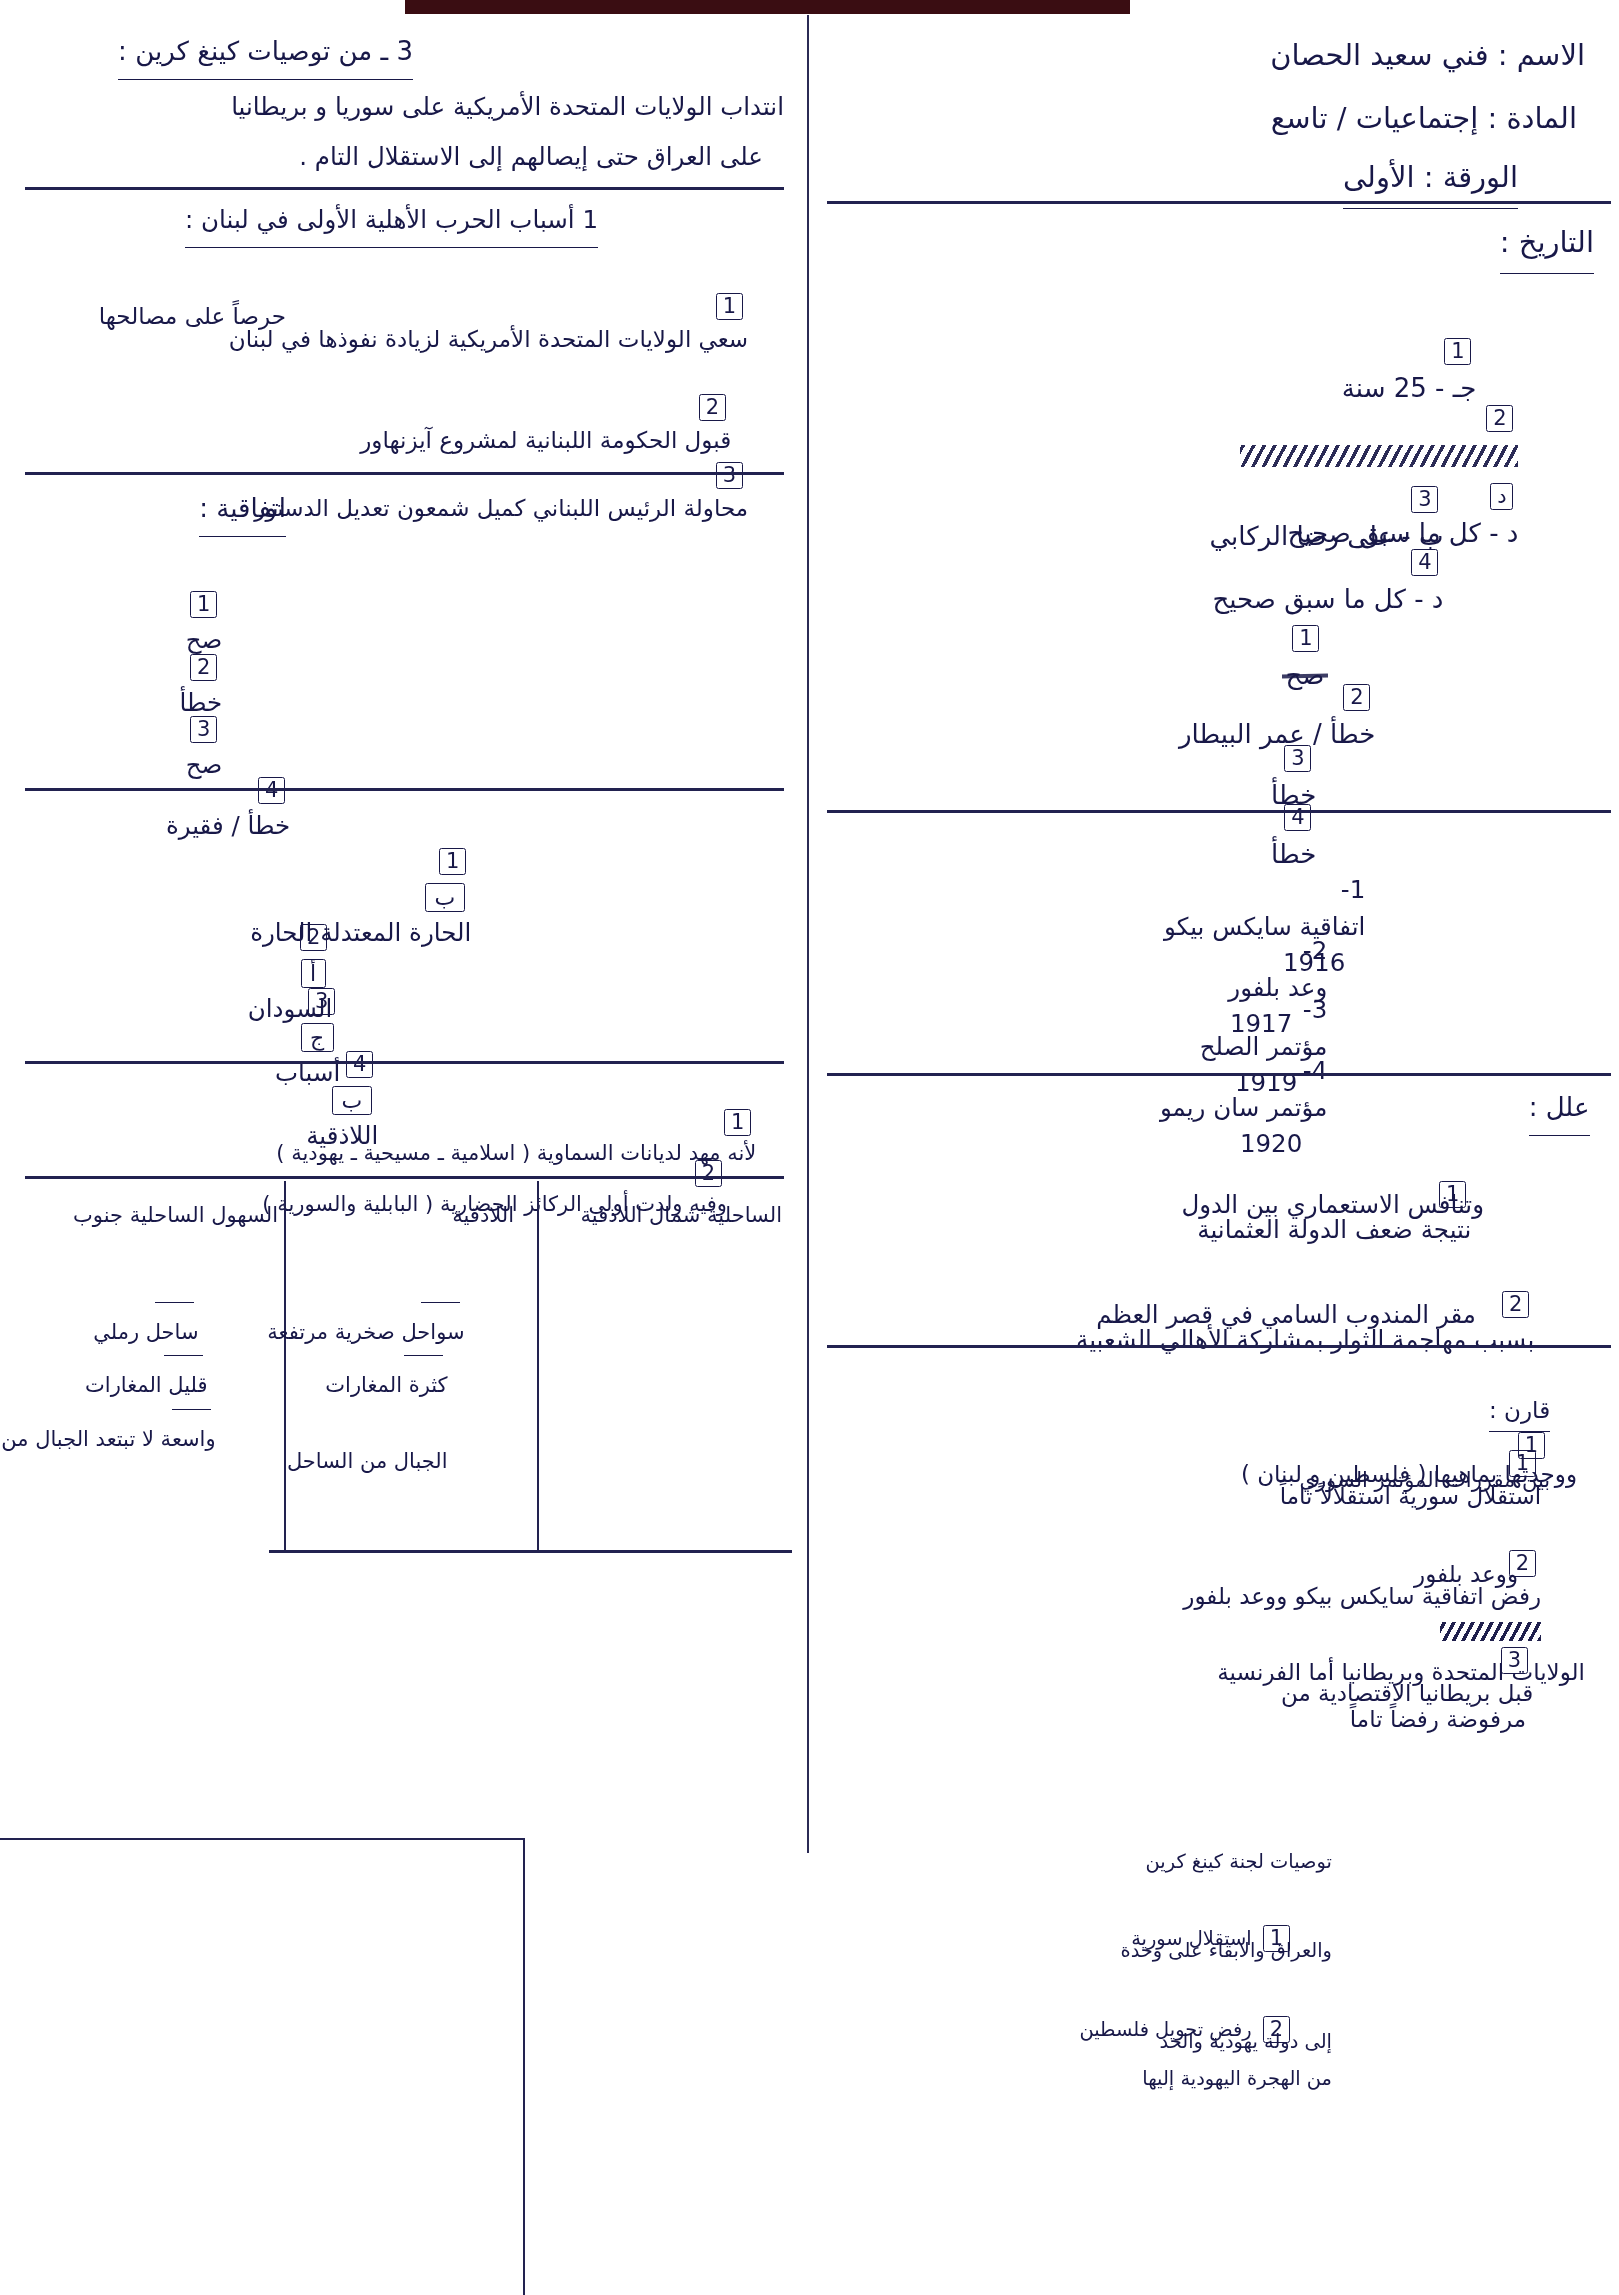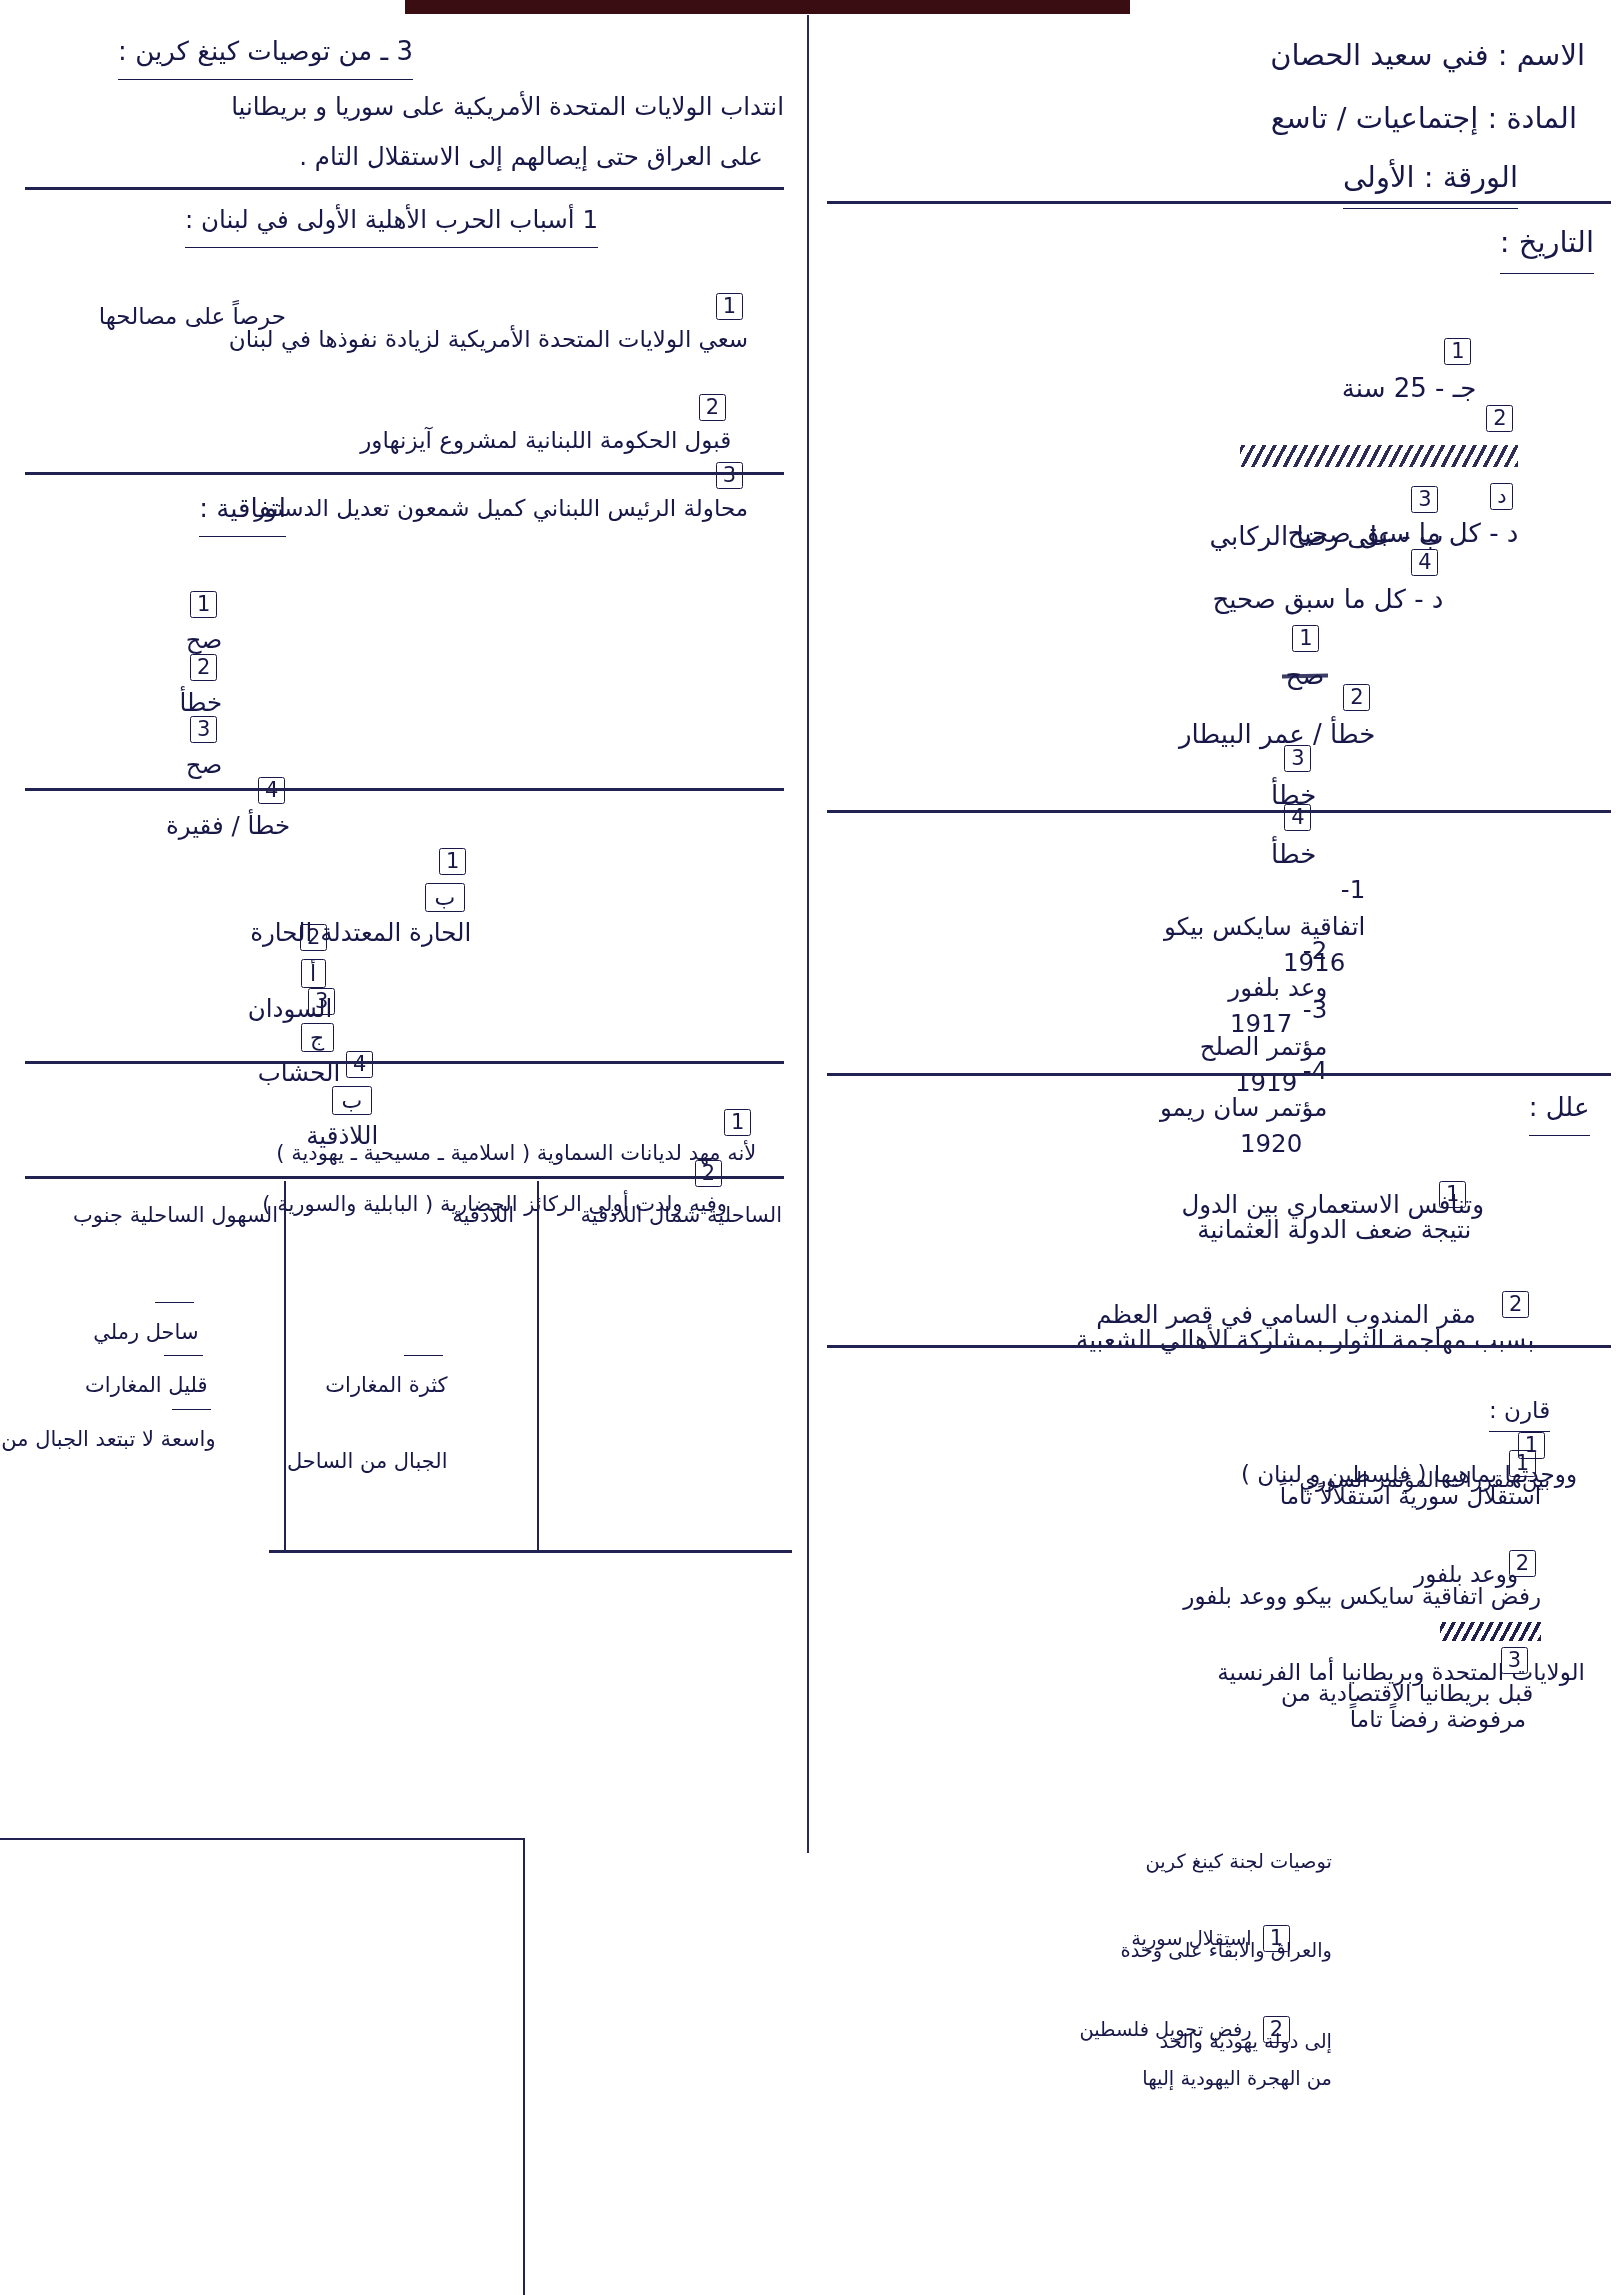--- a/index.html
+++ b/index.html
@@ -258,21 +258,21 @@
       <span>الحارة المعتدلة الحارة</span>
     </div>
     <div class="ln hand s29" style="top:881px;right:430px;">
       <span class="bx">2</span>
       <span class="bx2">أ</span>
       <span>السودان</span>
     </div>
     <div class="ln hand s29" style="top:945px;right:422px;">
       <span class="bx">3</span>
       <span class="bx2">ج</span>
-      <span>الحشاب</span>
+      <span>أسباب</span>
     </div>
     <div class="ln hand s29" style="top:1008px;right:384px;">
       <span class="bx">4</span>
       <span class="bx2">ب</span>
       <span>اللاذقية</span>
     </div>
 
     <div class="hr" style="top:1061px;right:25px;width:759px;"></div>
 
     <div class="ln hand s25" style="top:1075px;right:12.6px;">
@@ -288,20 +288,24 @@
 
     <div class="tbl" style="top:1181px;right:17px;width:776px;height:371px;">
       <div class="vl" style="top:0;right:253px;height:371px;"></div>
       <div class="vl" style="top:0;right:506px;height:371px;"></div>
       <div class="hl" style="top:369px;right:0;width:523px;"></div>
 
       <div class="ln hand s25" style="top:18.6px;right:10px;">الساحلية شمال اللاذقية</div>
       <div class="ln hand s25" style="top:18.6px;right:278px;">اللاذقية</div>
       <div class="ln hand s25" style="top:18.6px;right:514px;">السهول الساحلية جنوب</div>
 
+      <div class="ln hand s25" style="top:73px;right:274px;">
+        <span class="dash"></span>
+        <span>سواحل صخرية مرتفعة</span>
+      </div>
       <div class="ln hand s25" style="top:73px;right:540px;">
         <span class="dash"></span>
         <span>ساحل رملي</span>
       </div>
 
       <div class="ln hand s25" style="top:126px;right:291px;">
         <span class="dash"></span>
         <span>كثرة المغارات</span>
       </div>
       <div class="ln hand s25" style="top:126px;right:531px;">

